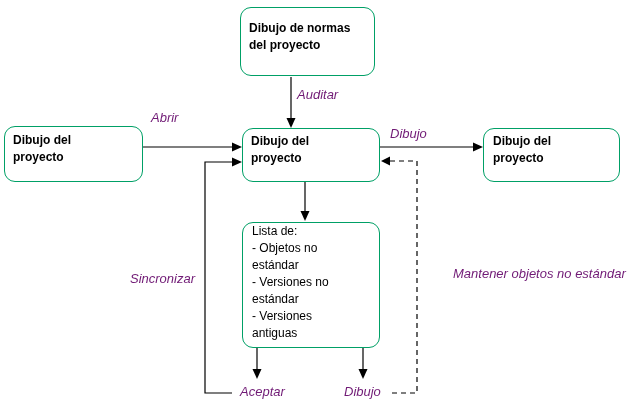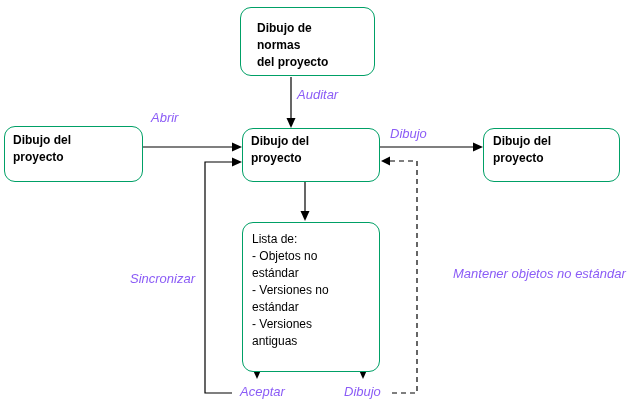--- a/index.html
+++ b/index.html
@@ -37,29 +37,29 @@
     box-sizing: border-box;
     background: #ffffff;
     border: 1px solid #00A066;
     border-radius: 11px;
     color: #000000;
     font-size: 12px;
     line-height: 17px;
     font-weight: bold;
     white-space: pre-line;
   }
-  .node-normas   { left: 240px; top: 7px;   width: 135px; height: 69px; padding: 12px 16px; }
+  .node-normas   { left: 240px; top: 7px;   width: 135px; height: 69px; padding: 12px 8px; }
   .node-left     { left: 4px;   top: 126px; width: 139px; height: 56px; padding: 5px 8px; }
   .node-center   { left: 242px; top: 128px; width: 138px; height: 54px; padding: 4px 8px; }
   .node-right    { left: 483px; top: 128px; width: 137px; height: 54px; padding: 4px 9px; }
-  .node-lista    { left: 242px; top: 222px; width: 138px; height: 150px; padding: 8px 9px;
+  .node-lista    { left: 242px; top: 222px; width: 138px; height: 126px; padding: 0 9px;
                    font-weight: normal; }
   .edge-label {
     position: absolute;
-    color: #8b5cf6;
+    color: #701a75;
     font-size: 13px;
     font-style: italic;
     white-space: nowrap;
   }
   .lbl-auditar     { left: 297px; top: 87px;  }
   .lbl-abrir       { left: 151px; top: 110px; }
   .lbl-guardar     { left: 390px; top: 126px; }
   .lbl-sincronizar { left: 130px; top: 271px; }
   .lbl-mantener    { left: 425px; top: 266px; margin-left: 28px; }
   .lbl-aceptar     { left: 240px; top: 384px; }

